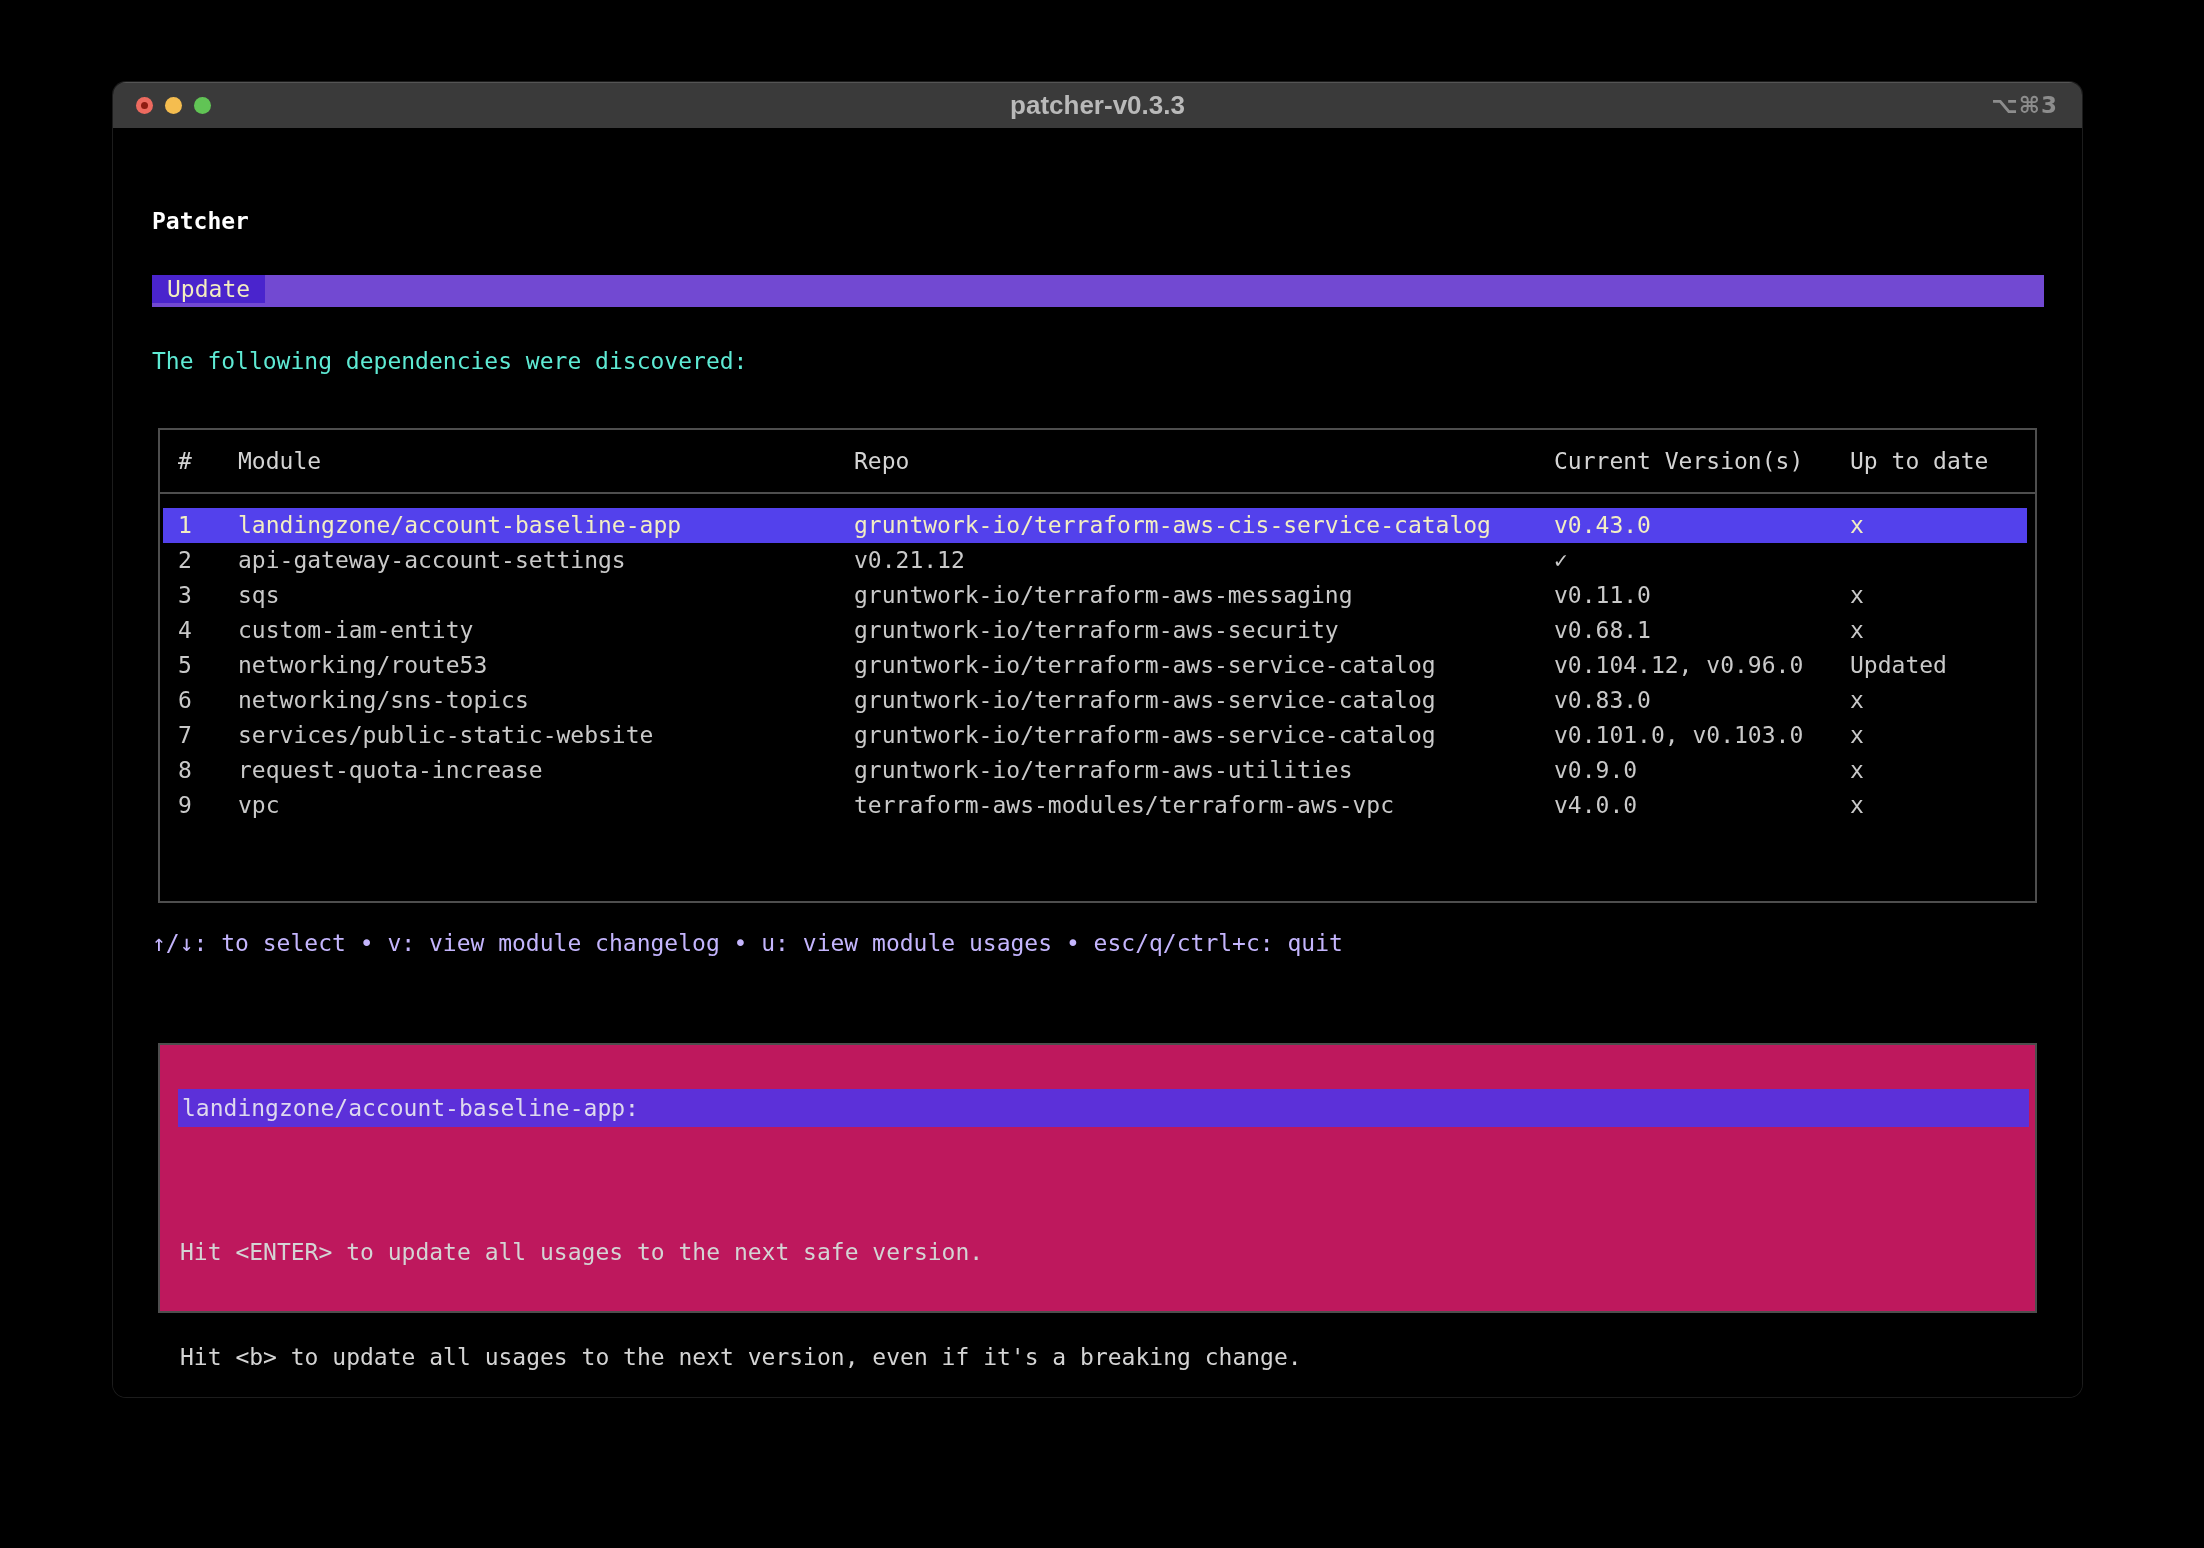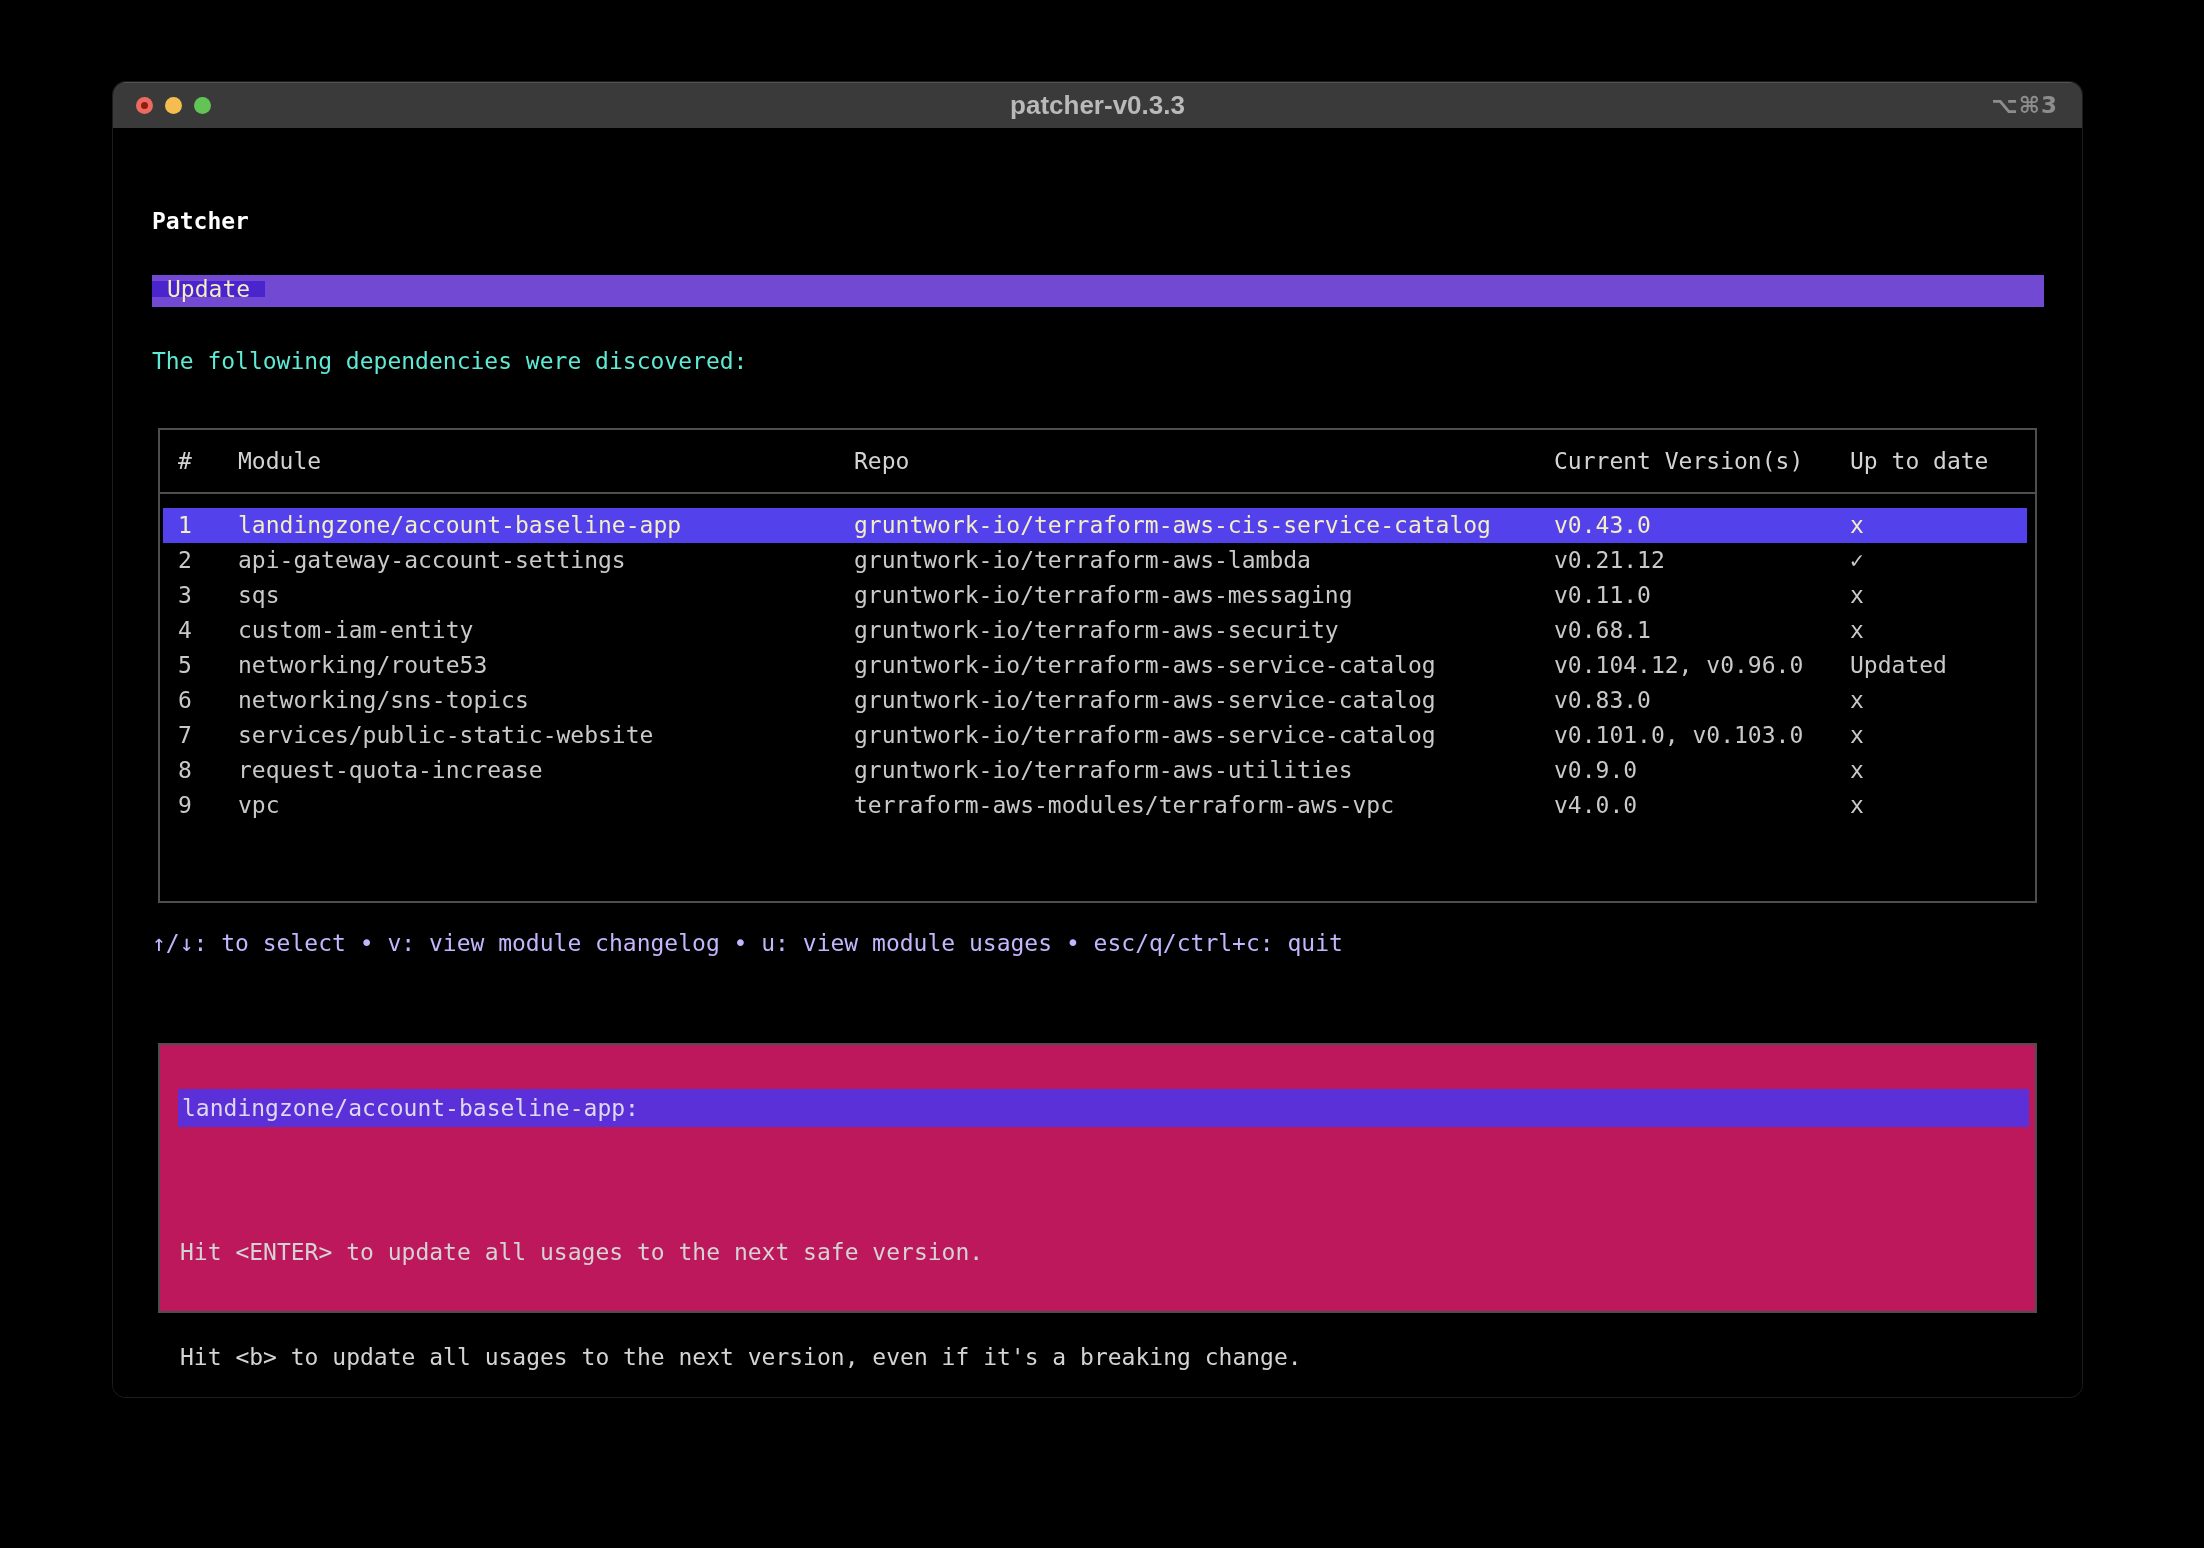--- a/index.html
+++ b/index.html
@@ -24,21 +24,21 @@
   .light.green { background:#61c455; }
   .win-title { font-family:"Liberation Sans", sans-serif; font-weight:bold; font-size:26px; color:#b9b9b9; }
   .win-shortcut { position:absolute; right:24px; top:0; height:46px; display:flex; align-items:center;
     font-family:"DejaVu Sans", sans-serif; font-weight:bold; font-size:23px; color:#8d8d8d; letter-spacing:1px; }
 
   .content { position:absolute; top:46px; left:0; right:0; bottom:0; background:#000; font-size:23px; color:#d4d4d4; }
 
   .heading { position:absolute; top:80px; left:39px; font-weight:bold; color:#fff; }
 
   .tabbar { position:absolute; top:147px; left:39px; width:1892px; height:32px; background:#7249d2; display:flex; }
-  .tab-active { height:16px; background:#4a24cd; color:#f3edc0; padding:0 15px; display:flex; align-items:center;margin-top:6px; }
+  .tab-active { height:28px; background:#4a24cd; color:#f3edc0; padding:0 15px; display:flex; align-items:center; }
 
   .intro { position:absolute; top:220px; left:39px; color:#5eead4; }
 
   .table {
     position:absolute; top:300px; left:45px; width:1879px; height:475px;
     border:2px solid #4e4e4e; background:#000;
   }
   .tgrid { display:grid; grid-template-columns:60px 616px 700px 296px 1fr; align-items:center; }
   .thead { padding-left:18px; height:64px; border-bottom:2px solid #4e4e4e; color:#d4d4d4; }
   .trows { margin-top:14px; }
@@ -98,21 +98,20 @@
     <span>1</span>
     <span>landingzone/account-baseline-app</span>
     <span>gruntwork-io/terraform-aws-cis-service-catalog</span>
     <span>v0.43.0</span>
     <span>x</span>
   </div>
 
   <div class="tgrid trow">
     <span>2</span>
     <span>api-gateway-account-settings</span>
-    <span>gruntwork-io/terraform-aws-lambda</span>
     <span>v0.21.12</span>
     <span>✓</span>
   </div>
 
   <div class="tgrid trow">
     <span>3</span>
     <span>sqs</span>
     <span>gruntwork-io/terraform-aws-messaging</span>
     <span>v0.11.0</span>
     <span>x</span>

